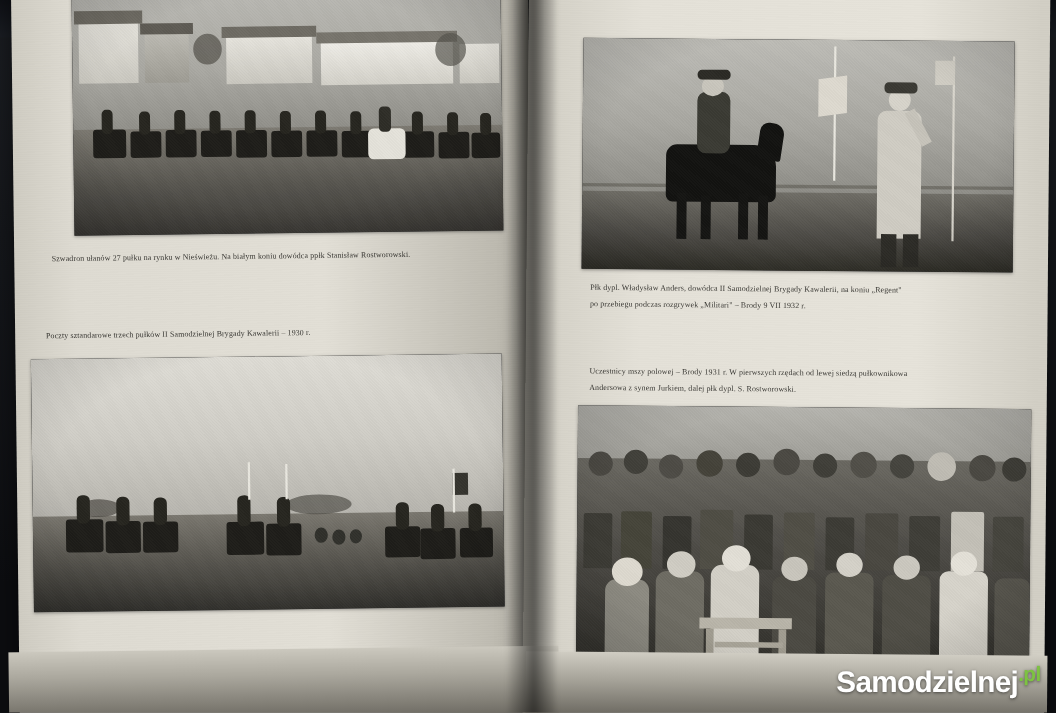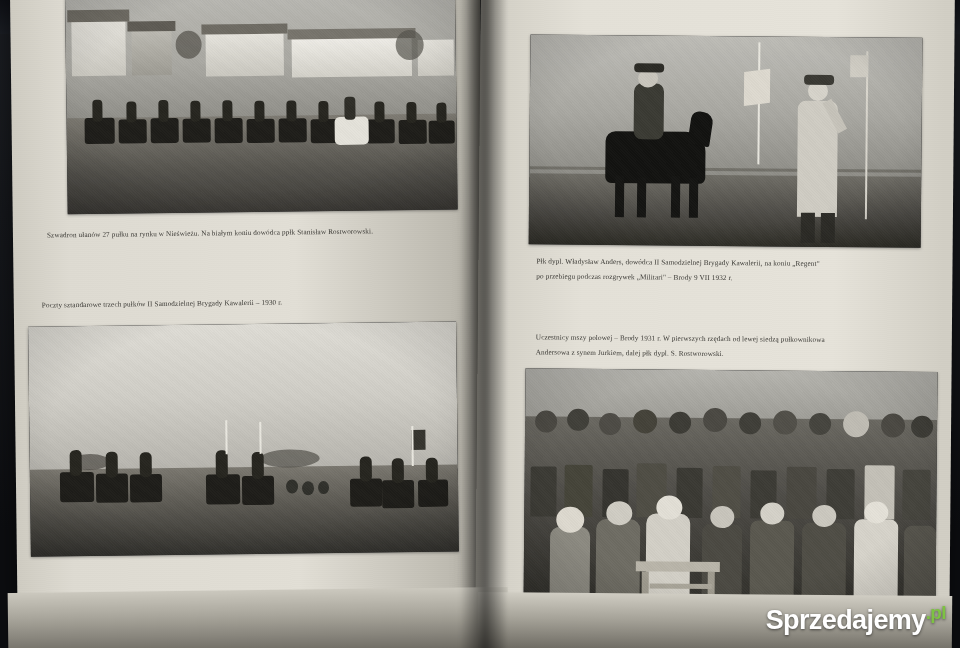--- a/index.html
+++ b/index.html
@@ -395,16 +395,16 @@
         <div class="vign"></div>
       </div>
     </div>
 
     <div class="page-stack-left"></div>
     <div class="page-stack-right"></div>
     <div class="gutter"></div>
   </div>
 
   <div class="watermark">
-    <span>Sprzedajemy</span><span class="dotpl">.pl</span>
+    <span>Samodzielnej</span><span class="dotpl">.pl</span>
   </div>
 
 </div>
 
 </body></html>

